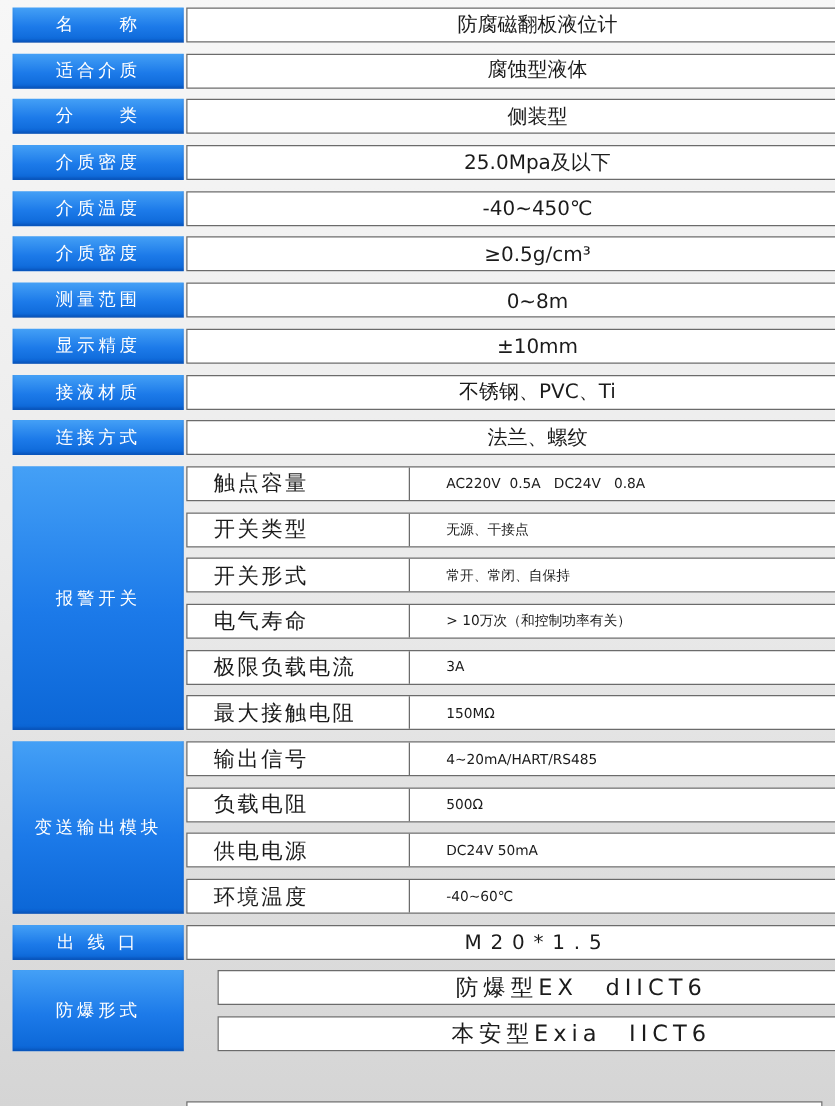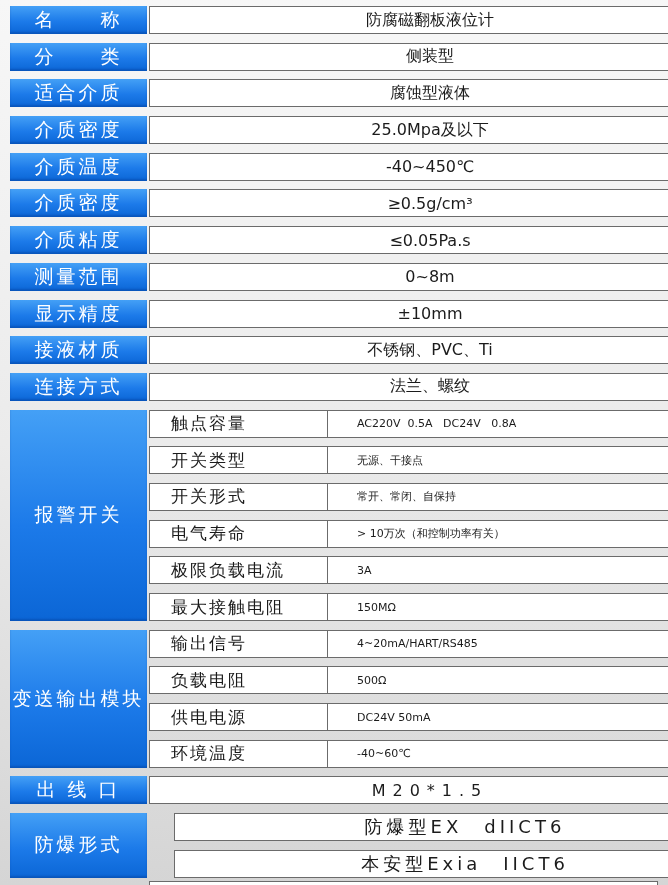--- a/index.html
+++ b/index.html
@@ -13,21 +13,21 @@
   }
 
   
   .trow { display:flex; align-items:stretch; height:28px; margin-bottom:8.7px; }
 
   .hcell {
     width:137px; flex:none; color:#ffffff;
     background:linear-gradient(180deg,#44a0f6 0%, #1c7ae9 55%, #0b66d6 100%);
     box-shadow: inset 0 -2px 2px rgba(0,40,120,.28);
     display:flex; align-items:center; justify-content:center;
-    font-size:19px; letter-spacing:3px; white-space:pre;
+    font-size:14px; letter-spacing:3px; white-space:pre;
   }
 
   .vcell {
     width:562px; flex:none; margin-left:2px; background:#ffffff;
     border:1px solid #6b6b6b;
     display:flex; align-items:center; justify-content:center;
     font-size:16px; color:#1b1b1b; white-space:pre;
   }
 
   
@@ -65,42 +65,38 @@
 </head>
 <body>
 
 <div class="page">
 
   <div class="trow">
     <div class="hcell">名　　称</div>
     <div class="vcell">防腐磁翻板液位计</div>
   </div>
   <div class="trow">
+    <div class="hcell">适合介质</div>
+    <div class="vcell">腐蚀型液体</div>
+  </div>
+  <div class="trow">
     <div class="hcell">分　　类</div>
     <div class="vcell">侧装型</div>
-  </div>
-  <div class="trow">
-    <div class="hcell">适合介质</div>
-    <div class="vcell">腐蚀型液体</div>
   </div>
   <div class="trow">
     <div class="hcell">介质密度</div>
     <div class="vcell">25.0Mpa及以下</div>
   </div>
   <div class="trow">
     <div class="hcell">介质温度</div>
     <div class="vcell">-40~450℃</div>
   </div>
   <div class="trow">
     <div class="hcell">介质密度</div>
     <div class="vcell">≥0.5g/cm³</div>
-  </div>
-  <div class="trow">
-    <div class="hcell">介质粘度</div>
-    <div class="vcell">≤0.05Pa.s</div>
   </div>
   <div class="trow">
     <div class="hcell">测量范围</div>
     <div class="vcell">0~8m</div>
   </div>
   <div class="trow">
     <div class="hcell">显示精度</div>
     <div class="vcell">±10mm</div>
   </div>
   <div class="trow">

